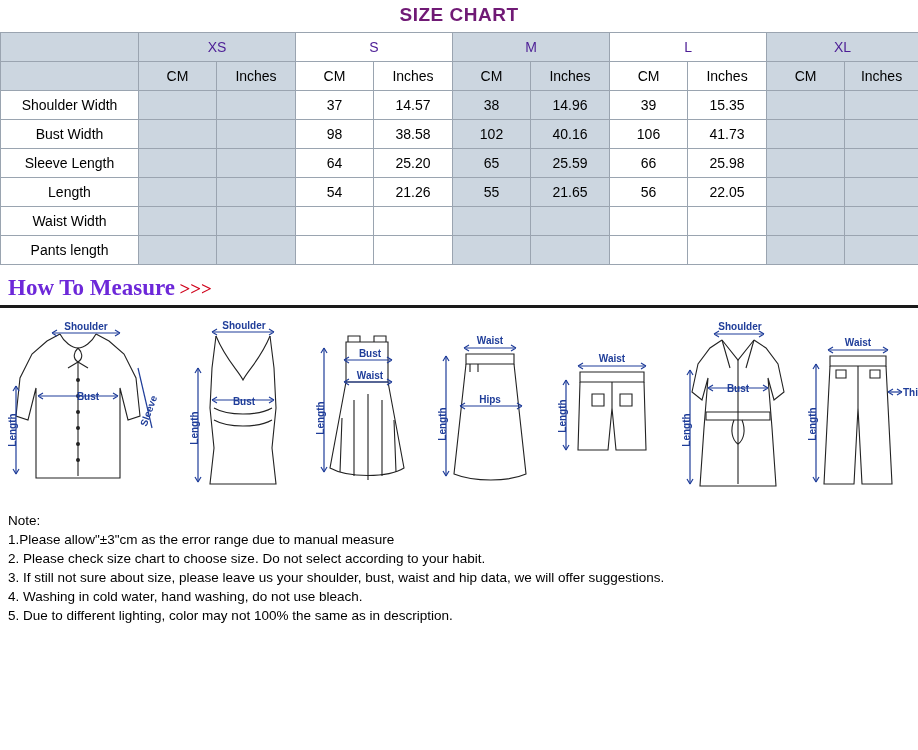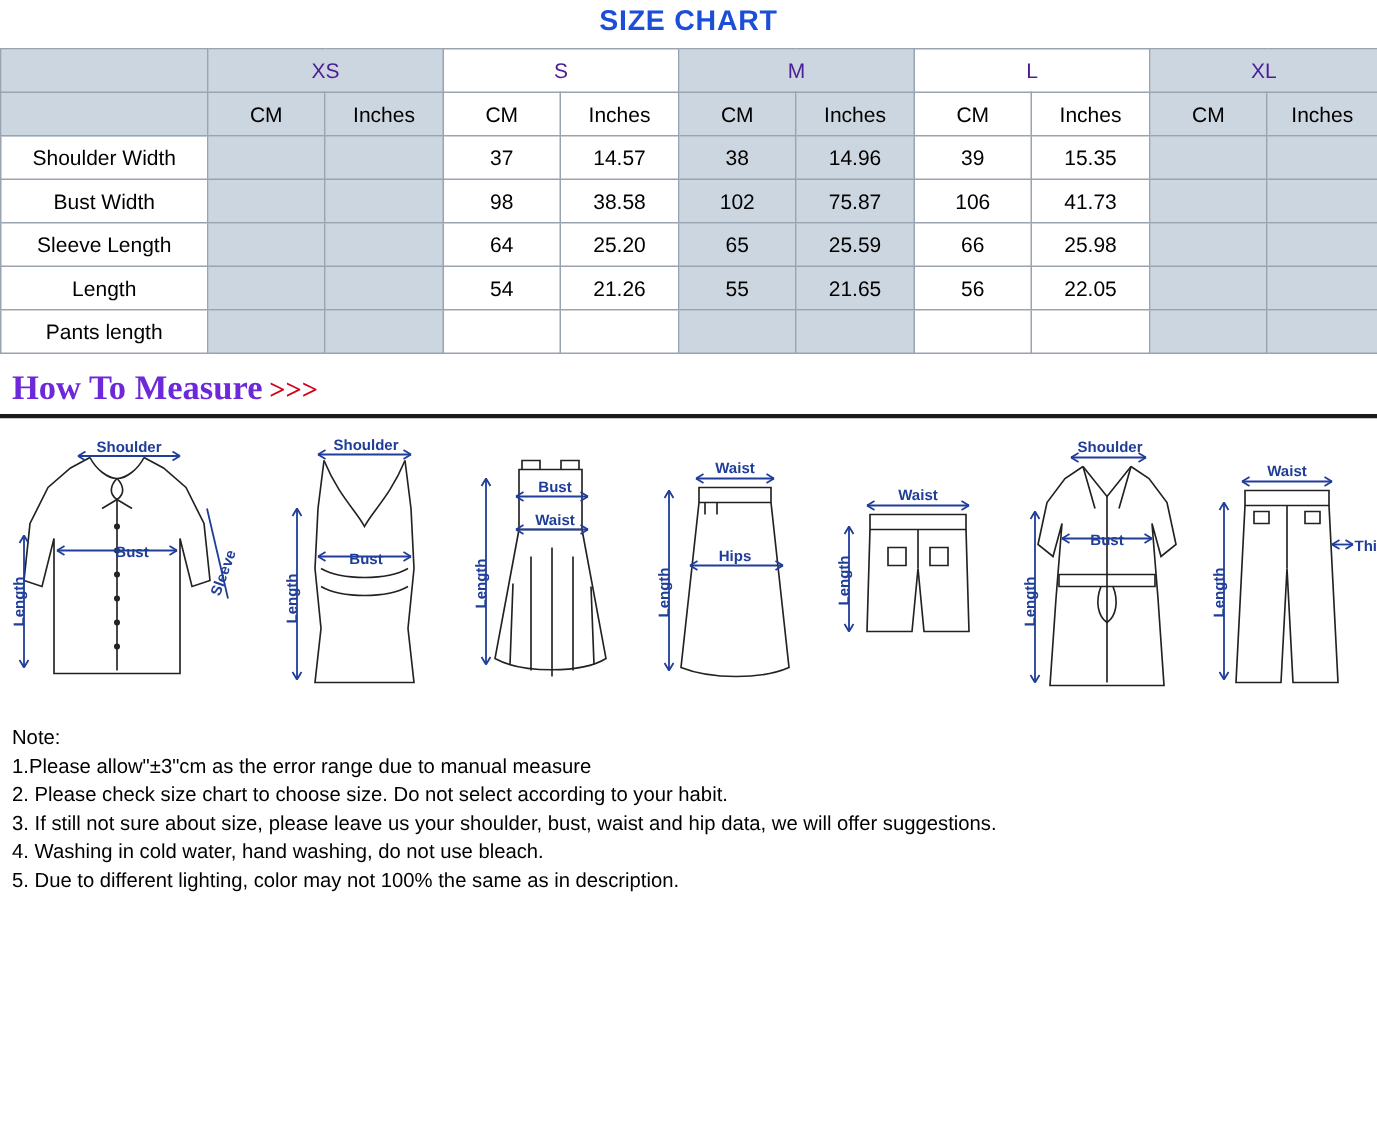--- a/index.html
+++ b/index.html
@@ -18,21 +18,21 @@
     position: relative;
     width: 918px;
     height: 750px;
   }
   .title {
     text-align: center;
     font-size: 19px;
     font-weight: bold;
     letter-spacing: 0.5px;
     padding: 4px 0 6px 0;
-    color: #1d4ed8;
+    color: #701a75;
   }
   table.size-chart {
     border-collapse: collapse;
     width: 918px;
     table-layout: fixed;
   }
   table.size-chart td, table.size-chart th {
     border: 1px solid #9aa4b0;
     height: 28px;
     font-size: 14px;
@@ -161,21 +161,21 @@
         <td class="shade"></td>
       </tr>
 
       <tr>
         <td class="rowlabel">Bust Width</td>
         <td class="shade"></td>
         <td class="shade"></td>
         <td>98</td>
         <td>38.58</td>
         <td class="shade">102</td>
-        <td class="shade">75.87</td>
+        <td class="shade">40.16</td>
         <td>106</td>
         <td>41.73</td>
         <td class="shade"></td>
         <td class="shade"></td>
       </tr>
 
       <tr>
         <td class="rowlabel">Sleeve Length</td>
         <td class="shade"></td>
         <td class="shade"></td>
@@ -197,20 +197,33 @@
         <td>21.26</td>
         <td class="shade">55</td>
         <td class="shade">21.65</td>
         <td>56</td>
         <td>22.05</td>
         <td class="shade"></td>
         <td class="shade"></td>
       </tr>
 
 
+      <tr>
+        <td class="rowlabel">Waist Width</td>
+        <td class="shade"></td>
+        <td class="shade"></td>
+        <td></td>
+        <td></td>
+        <td class="shade"></td>
+        <td class="shade"></td>
+        <td></td>
+        <td></td>
+        <td class="shade"></td>
+        <td class="shade"></td>
+      </tr>
 
       <tr>
         <td class="rowlabel">Pants length</td>
         <td class="shade"></td>
         <td class="shade"></td>
         <td></td>
         <td></td>
         <td class="shade"></td>
         <td class="shade"></td>
         <td></td>

